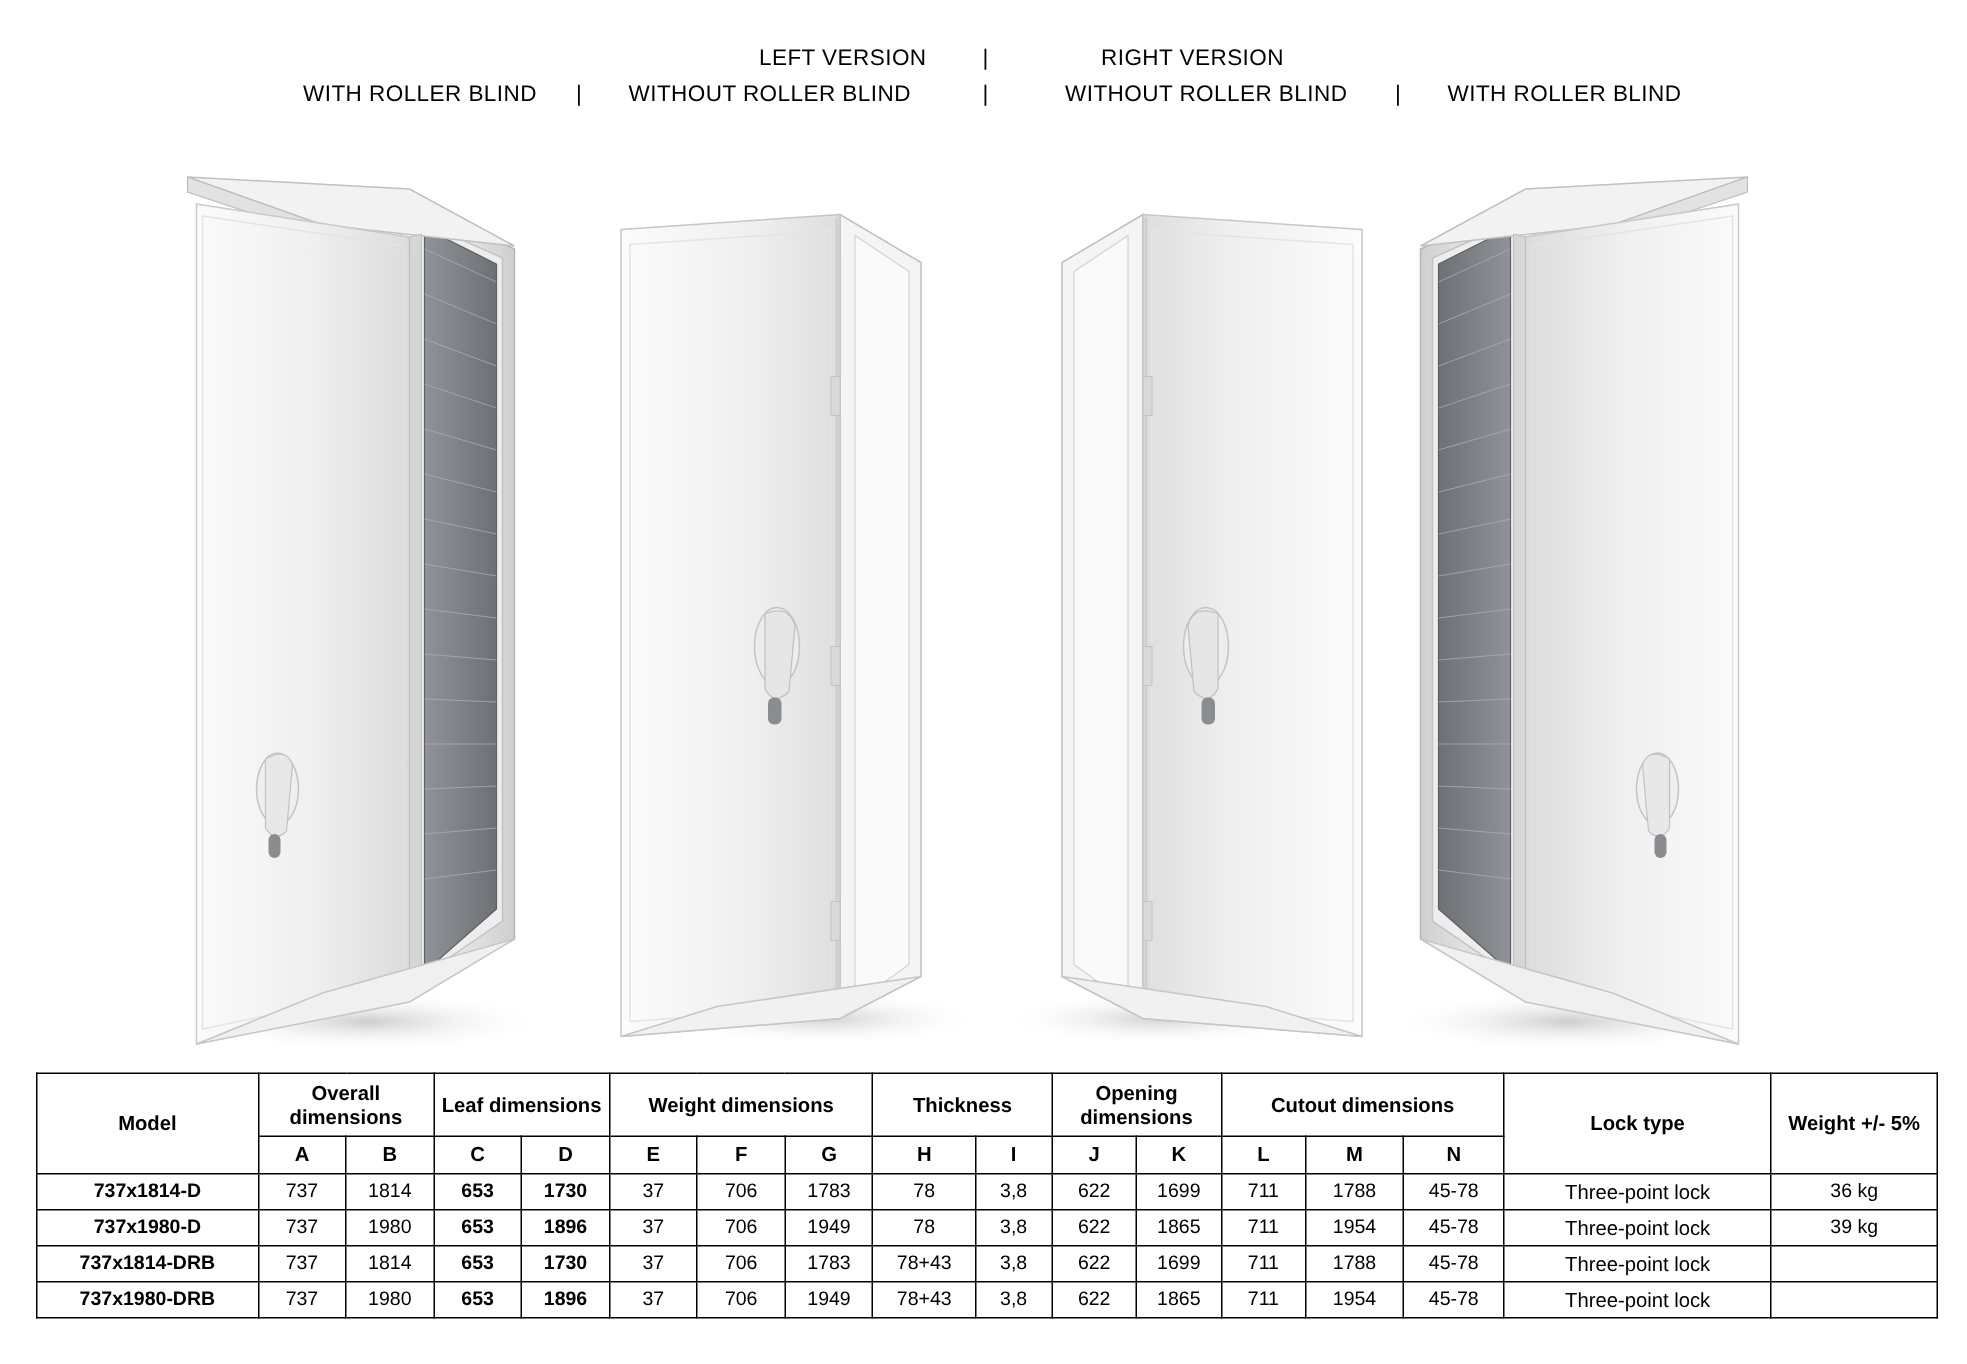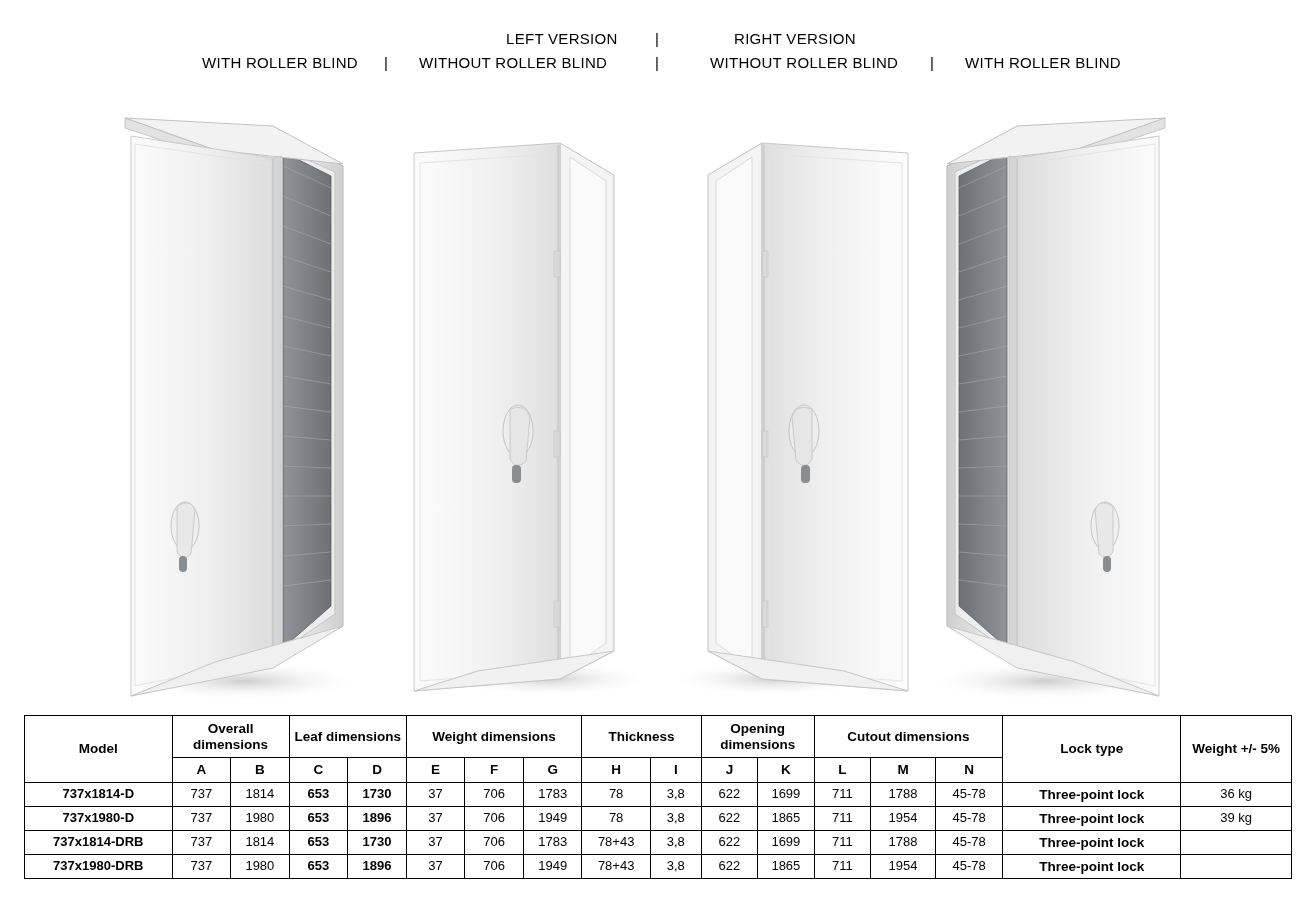--- a/index.html
+++ b/index.html
@@ -90,21 +90,21 @@
   }
   table.spec th {
     font-weight: bold;
     font-size: 13.5px;
   }
   .hdr-grp { height: 42px; }
   .sub-row th { height: 20px; font-size: 13.5px; }
   tbody tr { height: 24px; }
   .model-cell { font-weight: bold; font-size: 13px; }
   .bold-cell { font-weight: bold; margin-left: 40px; }
-  .lock-cell { font-weight: bold; font-size: 13.5px; margin-top: 24px; }
+  .lock-cell { font-weight: normal; font-size: 13.5px; margin-top: 24px; }
 </style>
 </head>
 <body>
 
 <div class="header-area">
   <div class="hdr-line hdr-top-left">LEFT VERSION</div>
   <div class="hdr-line hdr-sep-top">|</div>
   <div class="hdr-line hdr-top-right">RIGHT VERSION</div>
 
   <div class="hdr-line hdr-b1">WITH ROLLER BLIND</div>

